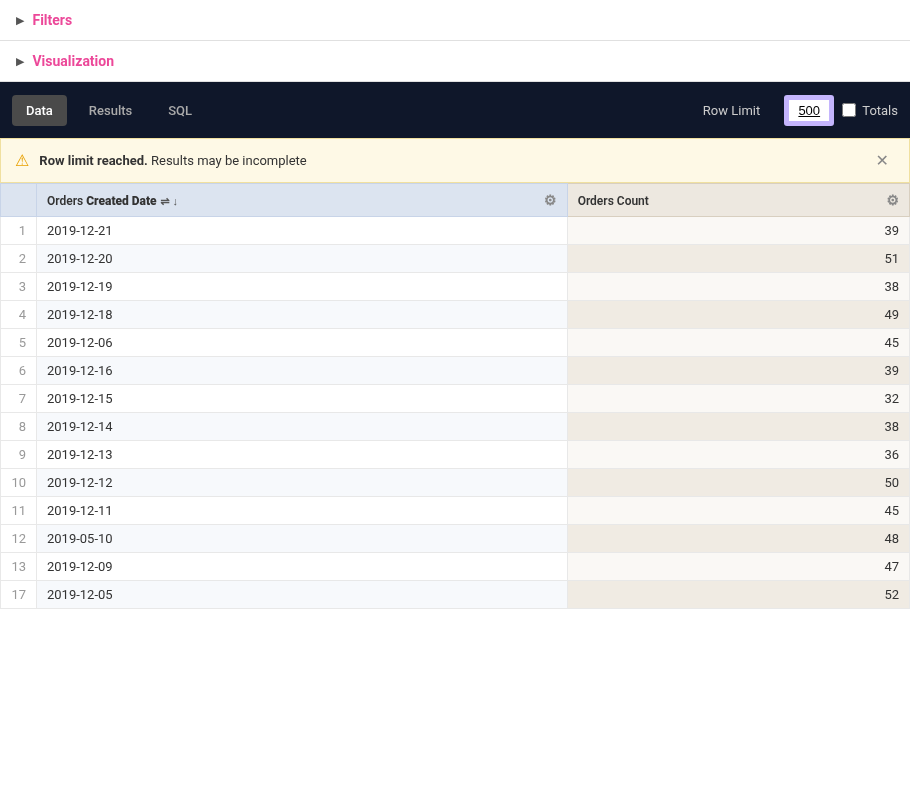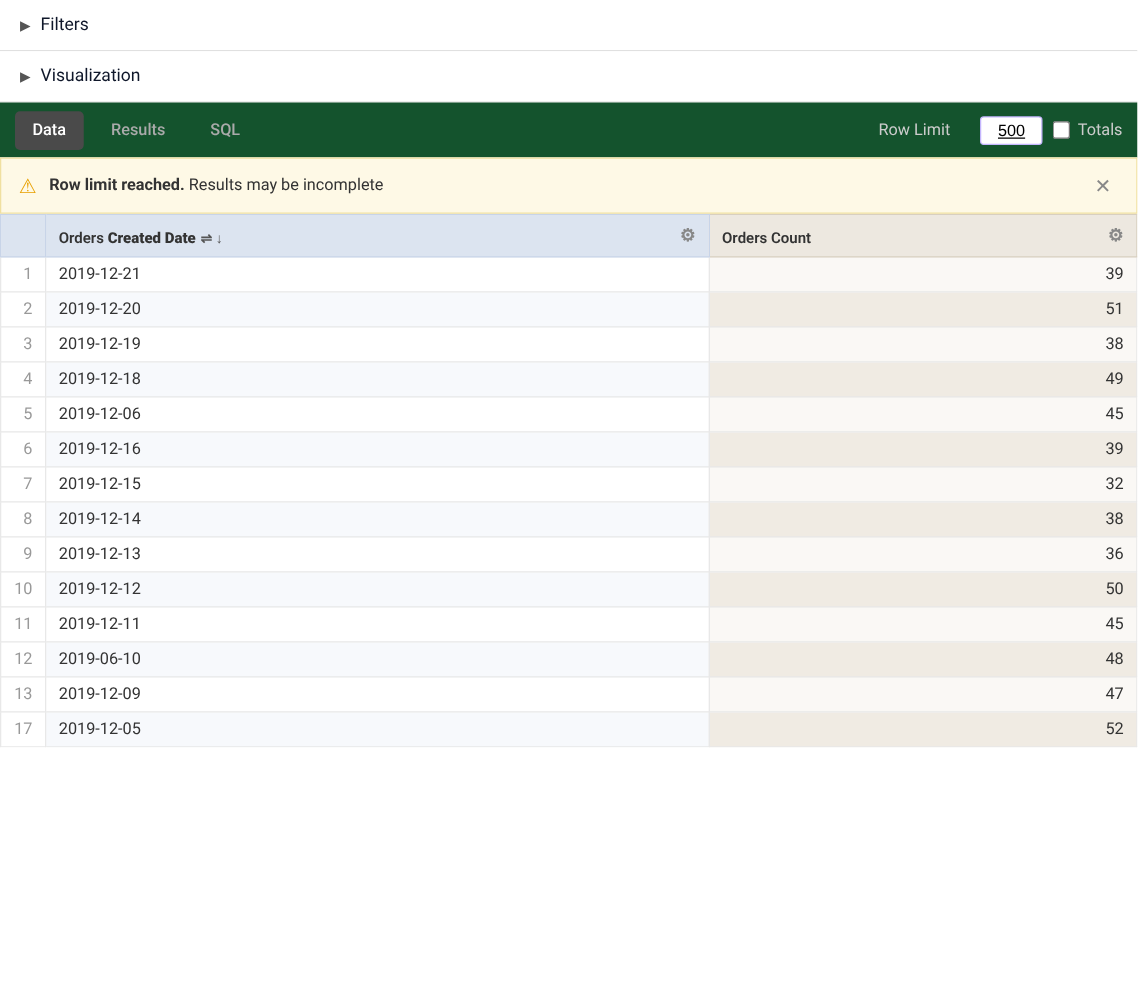--- a/index.html
+++ b/index.html
@@ -22,31 +22,31 @@
       cursor: pointer;
       background: #fff;
     }
     .collapsible-header .arrow {
       margin-right: 8px;
       font-size: 11px;
       color: #555;
     }
     .collapsible-header .section-label {
       font-size: 14px;
-      font-weight: 400;
-      color: #0f172a;
+      font-weight: 700;
+      color: #ec4899;
     }
 
     
     .data-toolbar {
       display: flex;
       align-items: center;
-      background: #14532d;
+      background: #0f172a;
       padding: 0 12px;
-      height: 44px;
+      height: 56px;
       gap: 8px;
     }
     .toolbar-tab {
       padding: 8px 14px;
       border-radius: 4px;
       cursor: pointer;
       font-size: 13px;
       font-weight: 500;
     }
     .toolbar-tab.active {
@@ -62,21 +62,21 @@
       display: flex;
       align-items: center;
       gap: 24px;
       color: #ccc;
       font-size: 13px;
     }
     .row-limit-input {
       width: 50px;
       padding: 3px 6px;
       background: #fff;
-      border: 1px solid #c4b5fd;
+      border: 5px solid #c4b5fd;
       border-radius: 3px;
       font-size: 13px;
       text-align: center;
       text-decoration: underline;
     }
     .totals-area {
       display: flex;
       align-items: center;
       gap: 6px;
       color: #ccc;
@@ -319,21 +319,21 @@
           <td class="dimension-cell">2019-12-12</td>
           <td class="measure-cell">50</td>
         </tr>
         <tr>
           <td class="row-num-col">11</td>
           <td class="dimension-cell">2019-12-11</td>
           <td class="measure-cell">45</td>
         </tr>
         <tr>
           <td class="row-num-col">12</td>
-          <td class="dimension-cell">2019-06-10</td>
+          <td class="dimension-cell">2019-05-10</td>
           <td class="measure-cell">48</td>
         </tr>
         <tr>
           <td class="row-num-col">13</td>
           <td class="dimension-cell">2019-12-09</td>
           <td class="measure-cell">47</td>
         </tr>
         <tr>
           <td class="row-num-col">17</td>
           <td class="dimension-cell">2019-12-05</td>

